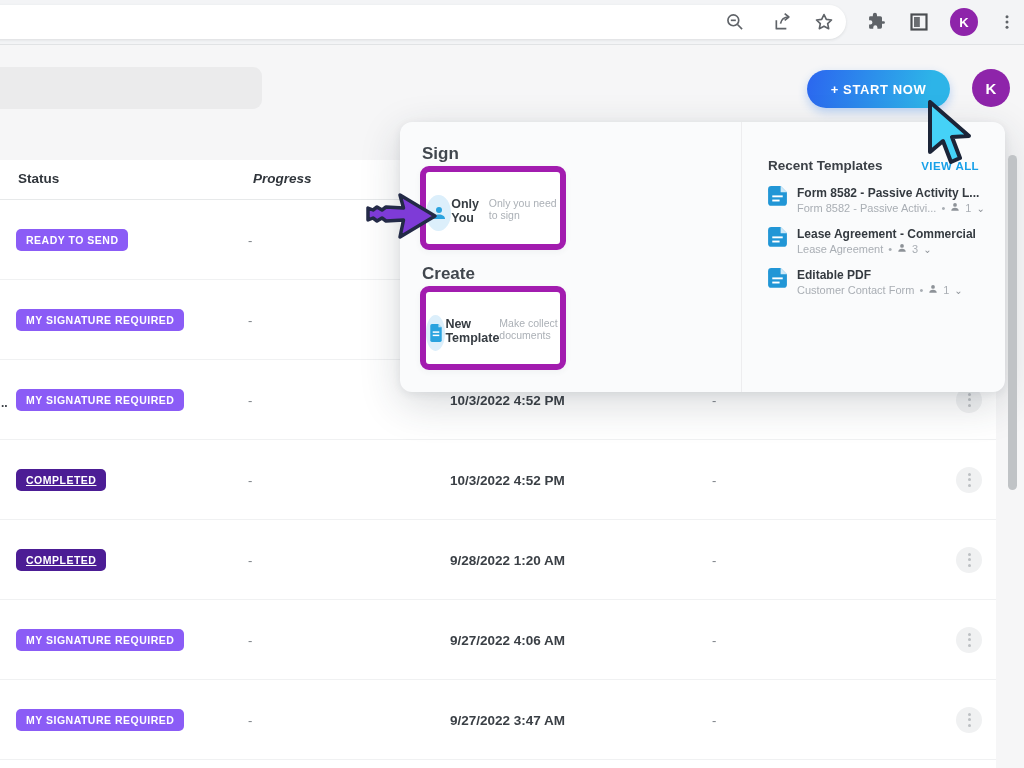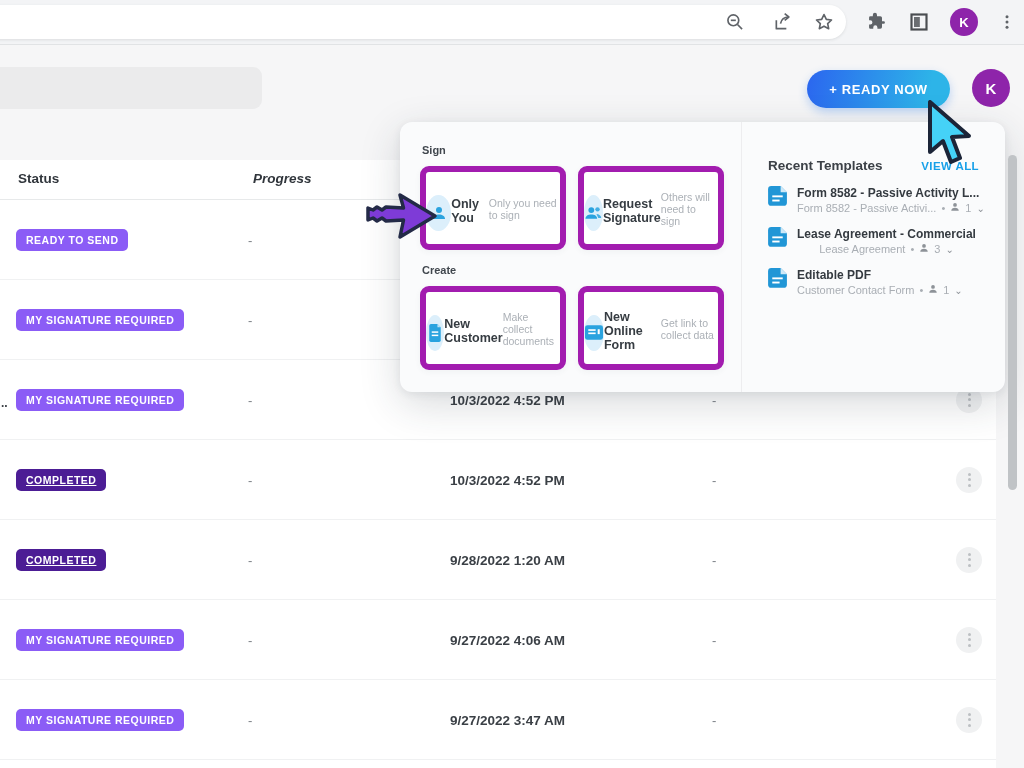--- a/index.html
+++ b/index.html
@@ -53,21 +53,21 @@
   .row-menu i { width:3px; height:3px; border-radius:50%; background:#bcc0c3; }
   .left-trunc { position:absolute; left:1px; top:396px; font-size:12px; font-weight:700;
     color:#3b4046; z-index:1; }
 
   
   .popup { position:absolute; left:400px; top:122px; width:605px; height:270px;
     background:#fafbfc; border-radius:12px; z-index:5;
     box-shadow:0 12px 40px rgba(40,50,60,.18), 0 2px 8px rgba(40,50,60,.08); }
   .pp-left { position:absolute; left:0; top:0; width:342px; height:270px;
     border-right:1px solid #ededef; }
-  .pp-label { position:absolute; left:22px; font-size:11px; font-weight:700; color:#41474e; }
+  .pp-label { position:absolute; left:22px; font-size:17px; font-weight:700; color:#41474e; }
   .lbl-sign { top:22px; } .lbl-create { top:142px; }
   .pp-card { position:absolute; width:146px; height:84px; background:#fff;
     border:6px solid #a21caf; border-radius:9px; cursor:pointer;
     box-shadow:0 2px 6px rgba(60,70,80,.05);
     display:flex; align-items:center; }
   .card-1 { left:20px; top:44px; } .card-2 { left:178px; top:44px; }
   .card-3 { left:20px; top:164px; } .card-4 { left:178px; top:164px; }
   .icon-circle { margin-top:9px; width:36px; height:36px; border-radius:50%;
     background:#dceffb; display:flex; align-items:center; justify-content:center; }
   .pp-card-title { margin-top:5px; font-size:12.5px; font-weight:700; color:#363c42; }
@@ -77,21 +77,21 @@
   .rt-head { position:absolute; left:26px; right:26px; top:24px;
     display:flex; justify-content:space-between; align-items:center; }
   .rt-title { font-size:13.5px; font-weight:700; color:#3c4147; }
   .rt-viewall { font-size:11.5px; font-weight:800; color:#18a0e8; letter-spacing:.4px; cursor:pointer; }
   .rt-list { position:absolute; left:26px; top:52px; right:12px; }
   .rt-item { display:flex; gap:10px; margin-bottom:13px; cursor:pointer; }
   .rt-texts { min-width:0; }
   .rt-item-title { font-size:12px; font-weight:700; color:#343a40; white-space:nowrap;
     overflow:hidden; text-overflow:ellipsis; max-width:210px; }
   .rt-item-sub { margin-top:2px; font-size:11px; color:#a9aeb4; display:flex;
-    align-items:center; gap:5px; white-space:nowrap;justify-content:center; }
+    align-items:center; gap:5px; white-space:nowrap; }
   .rt-caret { font-size:10px; color:#8d9298; }
 
   
   .scroll-thumb { position:absolute; left:1008px; top:155px; width:9px; height:335px;
     border-radius:4.5px; background:#c0c3c6; z-index:6; cursor:pointer; }
 
   
   .cursor { position:absolute; z-index:20; pointer-events:none; }
   .cursor-cyan { left:918px; top:100px; }
   .cursor-purple { left:364px; top:191px; }
@@ -138,21 +138,21 @@
     <div class="tb-icon" style="left:994px">
       <svg width="18" height="18" viewBox="0 0 24 24" fill="#5f6368">
         <circle cx="12" cy="5" r="2"></circle>
           <circle cx="12" cy="12" r="2"></circle>
           <circle cx="12" cy="19" r="2"></circle>
       </svg>
     </div>
   </div>
 
   <div class="placeholder-bar"></div>
-  <button class="start-btn">+ READY NOW</button>
+  <button class="start-btn">+ START NOW</button>
   <div class="page-avatar">K</div>
 
   <div class="table-area">
     <div class="thead">
       <span class="th th-status">Status</span>
       <span class="th th-progress">Progress</span>
     </div>
     <div id="rows-host">
     <div class="trow">
       <span class="badge badge--info">READY TO SEND</span>
@@ -249,60 +249,36 @@
         <span class="icon-circle">
           <svg width="18" height="18" viewBox="0 0 24 24" fill="#2aa3df">
             <circle cx="12" cy="8" r="4"></circle>
               <path d="M4 20c0-4 3.6-6 8-6s8 2 8 6z"></path>
           </svg>
         </span>
         <div class="pp-card-title">Only You</div>
         <div class="pp-card-sub">Only you need to sign</div>
       </div>
 
-      <div class="pp-card card-2">
-        <span class="icon-circle">
-          <svg width="19" height="18" viewBox="0 0 26 24" fill="#2aa3df">
-            <circle cx="10" cy="8" r="4"></circle>
-              <path d="M2 20c0-4 3.5-6 8-6s8 2 8 6z"></path>
-            <circle cx="18.5" cy="7" r="3" opacity=".85"></circle>
-              <path d="M17 13.5c3.5.3 6.5 2 6.5 5.5h-4" opacity=".85"></path>
-          </svg>
-        </span>
-        <div class="pp-card-title">Request Signature</div>
-        <div class="pp-card-sub">Others will need to sign</div>
-      </div>
 
       <div class="pp-label lbl-create">Create</div>
 
       <div class="pp-card card-3">
         <span class="icon-circle">
           <svg width="16" height="18" viewBox="0 0 18 22">
             <path d="M2 2a2 2 0 0 1 2-2h8l4 4v16a2 2 0 0 1-2 2H4a2 2 0 0 1-2-2z" fill="#2aa3df"></path>
             <path d="M12 0l4 4h-4z" fill="#bfe4f7"></path>
             <rect x="5" y="9" width="8" height="1.8" fill="#fff"></rect>
             <rect x="5" y="13" width="8" height="1.8" fill="#fff"></rect>
           </svg>
         </span>
-        <div class="pp-card-title">New Customer</div>
+        <div class="pp-card-title">New Template</div>
         <div class="pp-card-sub">Make collect documents</div>
       </div>
 
-      <div class="pp-card card-4">
-        <span class="icon-circle">
-          <svg width="18" height="15" viewBox="0 0 22 18">
-            <rect x="0" y="0" width="22" height="18" rx="3" fill="#2aa3df"></rect>
-            <rect x="4" y="5" width="9" height="2" fill="#fff"></rect>
-            <rect x="4" y="9" width="9" height="2" fill="#fff"></rect>
-            <rect x="15.5" y="5" width="2.5" height="6" fill="#fff"></rect>
-          </svg>
-        </span>
-        <div class="pp-card-title">New Online Form</div>
-        <div class="pp-card-sub">Get link to collect data</div>
-      </div>
     </div>
 
     <div class="pp-right">
       <div class="rt-head">
         <span class="rt-title">Recent Templates</span>
         <span class="rt-viewall">VIEW ALL</span>
       </div>
       <div class="rt-list" id="recent-host">
     <div class="rt-item">
       <span>

